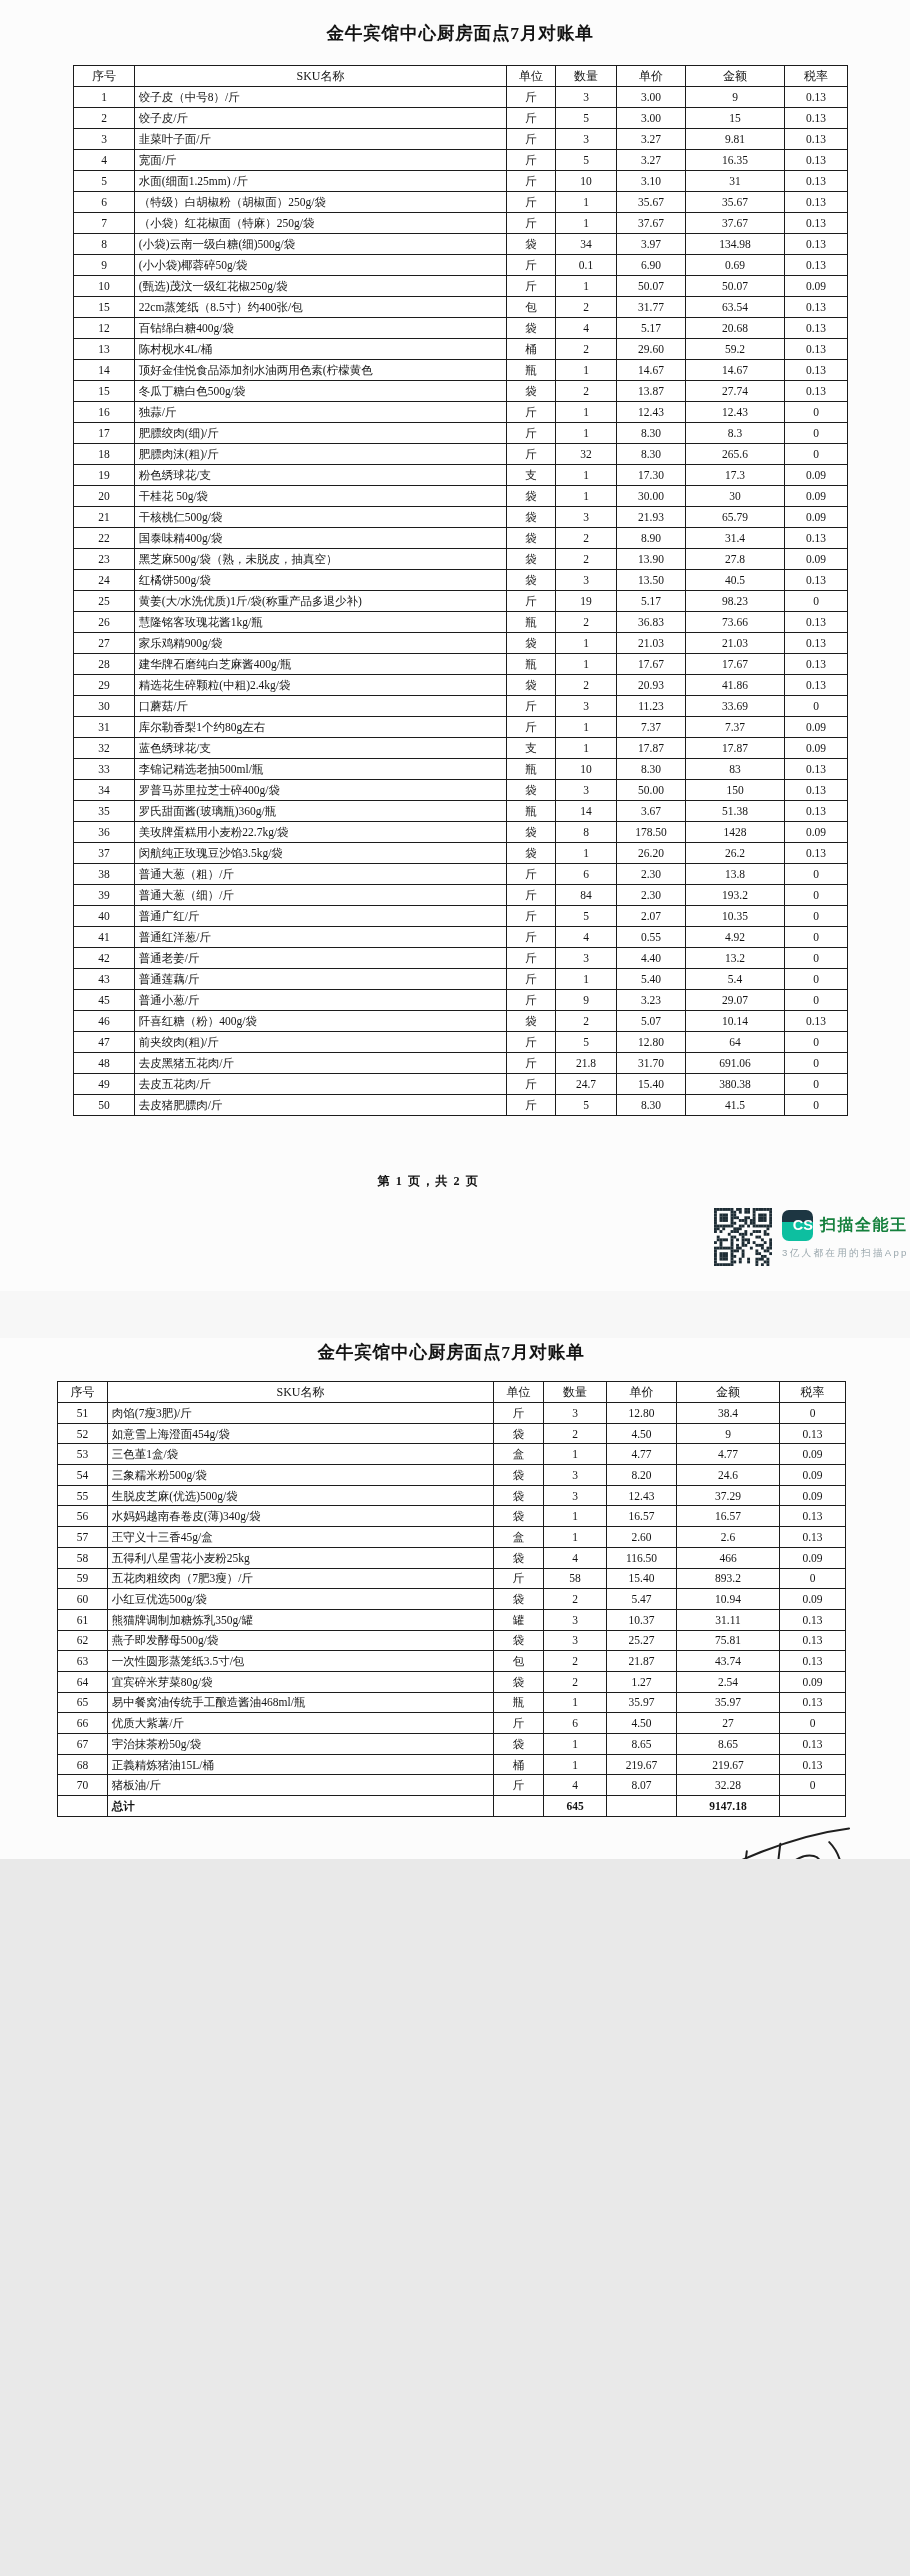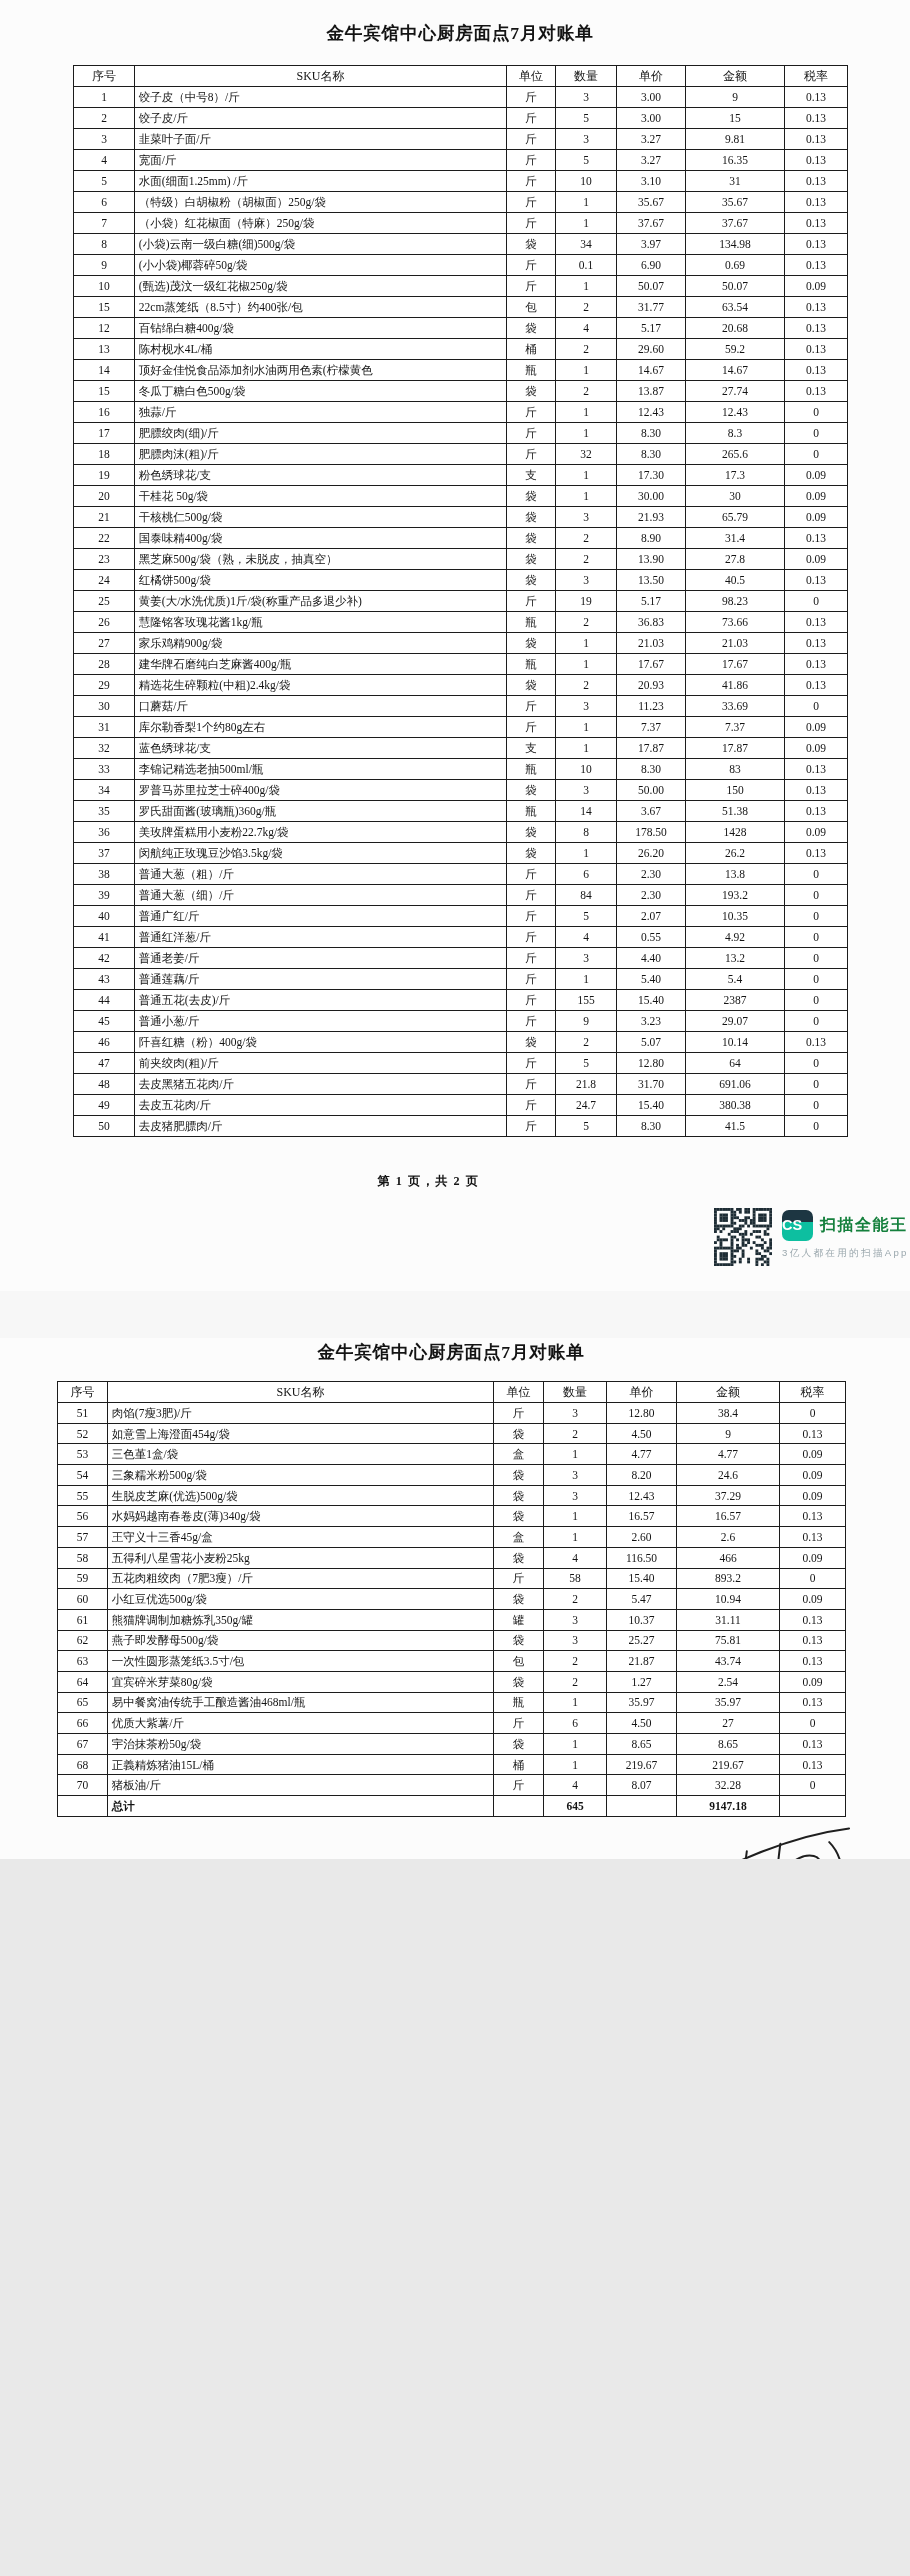--- a/index.html
+++ b/index.html
@@ -42,21 +42,21 @@
   .watermark{position:absolute;display:flex;gap:10px;align-items:flex-start;
              font-family:"Liberation Sans", sans-serif;}
   #wm1{left:714px;top:1208px;}
   #wm2{left:725px;top:2507px;}
   svg.qr{display:block;}
   svg.qr rect{fill:#1d2c34;}
   .wm-right{padding-top:1.5px;}
   .wm-row{display:flex;align-items:center;gap:6.9px;}
   .cs-logo{width:31px;height:31px;border-radius:6.9px;position:relative;overflow:hidden;
            background:linear-gradient(180deg,#1d3642 0 38%,#0dbfa0 38% 100%);
-           display:flex;align-items:center;justify-content:flex-start;}
+           display:flex;align-items:center;justify-content:flex-end;}
   .cs-logo span{color:#fff;font-weight:bold;font-size:14.5px;letter-spacing:0;line-height:1;
                 font-family:"Liberation Sans", sans-serif;}
   .wm-brand{font-size:16px;font-weight:700;color:#15803d;letter-spacing:1.5px;}
   .wm-tagline{margin-top:6.9px;font-size:9.6px;color:#9aa7ad;letter-spacing:2.3px;}
 </style>
 </head>
 <body>
 
 <div class="canvas">
   <div class="band b1"></div>
@@ -464,29 +464,20 @@
           <td class="c5">13.2</td>
           <td class="c6">0</td>
         </tr>
         <tr>
           <td class="c0">43</td>
           <td class="c1">普通莲藕/斤</td>
           <td class="c2">斤</td>
           <td class="c3">1</td>
           <td class="c4">5.40</td>
           <td class="c5">5.4</td>
-          <td class="c6">0</td>
-        </tr>
-        <tr>
-          <td class="c0">44</td>
-          <td class="c1">普通五花(去皮)/斤</td>
-          <td class="c2">斤</td>
-          <td class="c3">155</td>
-          <td class="c4">15.40</td>
-          <td class="c5">2387</td>
           <td class="c6">0</td>
         </tr>
         <tr>
           <td class="c0">45</td>
           <td class="c1">普通小葱/斤</td>
           <td class="c2">斤</td>
           <td class="c3">9</td>
           <td class="c4">3.23</td>
           <td class="c5">29.07</td>
           <td class="c6">0</td>

